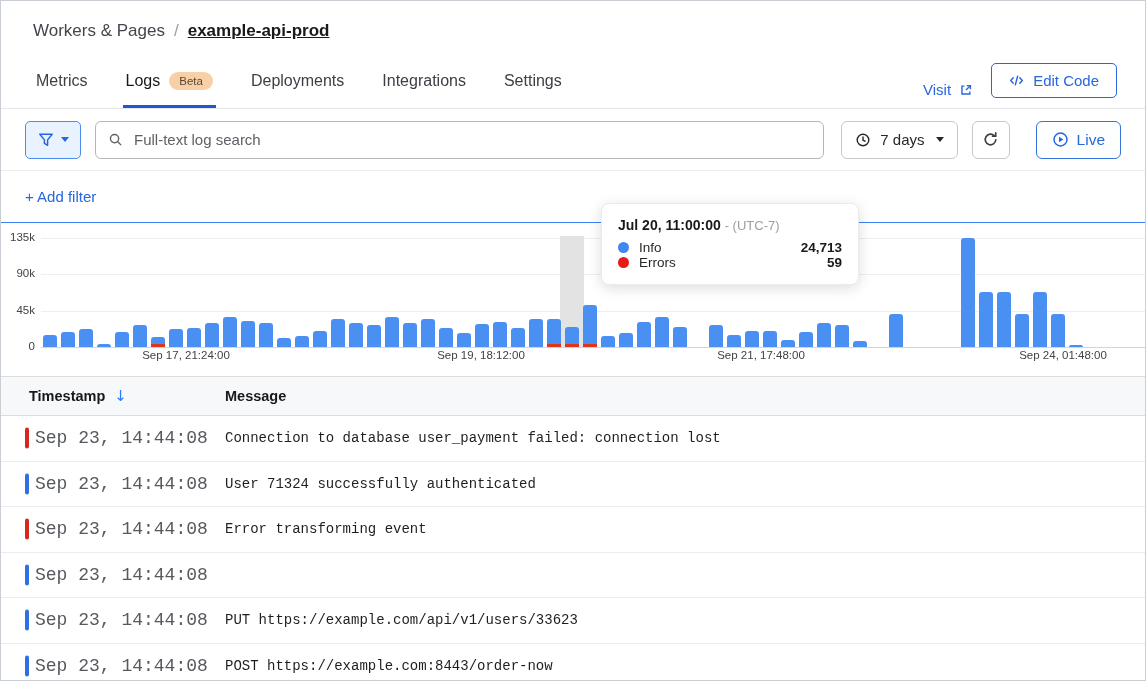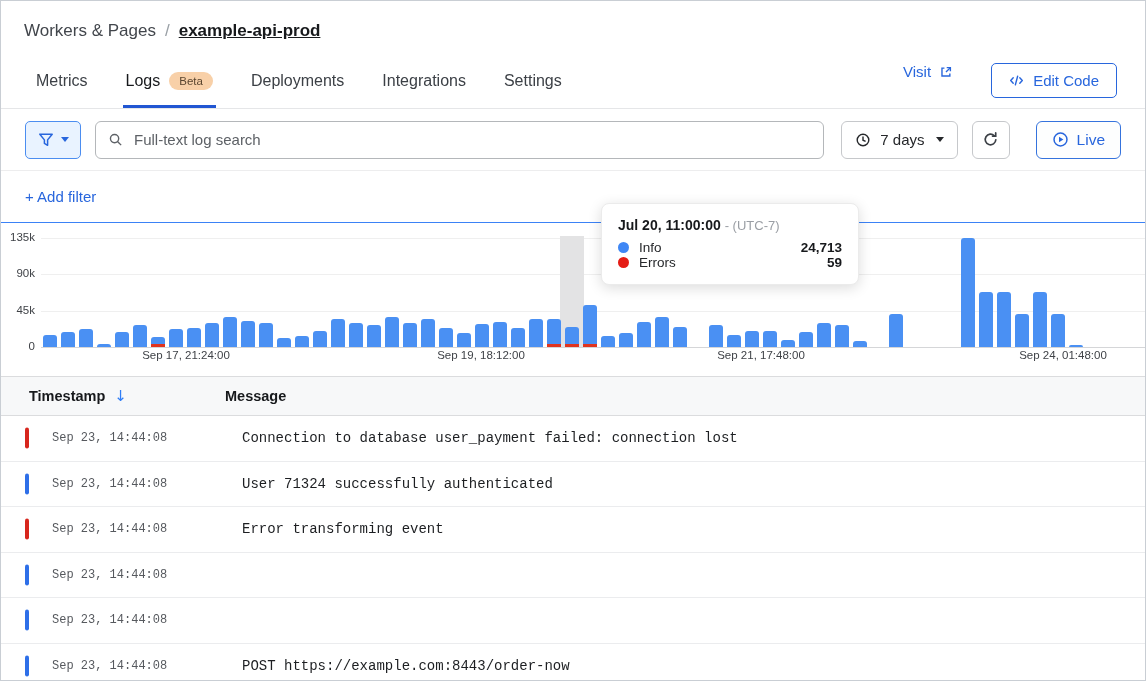--- a/index.html
+++ b/index.html
@@ -1,31 +1,31 @@
 <!DOCTYPE html>
 <html><head>
 <meta charset="utf-8">
 <style>
   html,body{margin:0;padding:0;background:#fff;}
   .page{width:1146px;height:681px;box-sizing:border-box;border:1px solid #c9ced4;background:#fff;
         position:relative;overflow:hidden;font-family:"Liberation Sans","DejaVu Sans",sans-serif;color:#222;}
   
-  .topbar{height:52px;box-sizing:border-box;padding:20px 23px 0;}
+  .topbar{height:52px;box-sizing:border-box;padding:20px 32px 0;}
   .breadcrumb{font-size:17px;color:#42464c;display:flex;gap:9px;align-items:center;}
   .bc-sep{color:#9aa0a6;}
   .bc-current{font-weight:700;color:#17191c;text-decoration:underline;}
   
   .tabs-row{height:56px;box-sizing:border-box;border-bottom:1px solid #e5e6e8;display:flex;align-items:center;
             justify-content:space-between;padding:0 28px 0 35px;}
   .tabs{display:flex;gap:38px;height:100%;align-items:stretch;}
   .tab{position:relative;display:flex;align-items:center;gap:9px;font-size:16px;color:#3c4046;cursor:pointer;}
   .tab.active{color:#17191c;}
   .tab.active::after{content:"";position:absolute;left:-3px;right:-3px;bottom:0;height:3px;background:#2156d2;}
   .beta-badge{background:#f8d0a8;color:#5a452f;font-size:11.5px;padding:3px 10px;border-radius:11px;}
-  .header-actions{display:flex;align-items:flex-start;gap:38px;}
+  .header-actions{display:flex;align-items:flex-end;gap:18px;}
   .visit-link{color:#2866dd;font-size:15px;display:flex;gap:8px;align-items:center;cursor:pointer;text-decoration:none;}
   .edit-code-btn{display:flex;gap:9px;align-items:center;border:1px solid #2866dd;color:#2866dd;background:#fff;
                  font-size:15px;padding:8px 17px;border-radius:5px;cursor:pointer;font-family:inherit;}
   
   .filter-row{height:62px;box-sizing:border-box;border-bottom:1px solid #ededee;display:flex;align-items:center;
               padding:0 24px;gap:14px;}
   .filter-btn{width:56px;height:38px;background:#e9f3ff;border:1px solid #4b8df0;border-radius:5px;display:flex;
               align-items:center;justify-content:center;gap:7px;color:#2866dd;cursor:pointer;}
   .caret{width:0;height:0;border-left:4.5px solid transparent;border-right:4.5px solid transparent;border-top:5.5px solid currentColor;}
   .search-box{flex:1;height:38px;box-sizing:border-box;border:1px solid #b4b7ba;border-radius:6px;display:flex;
@@ -63,21 +63,21 @@
   .tt-val{margin-left:auto;font-weight:600;color:#17191c;}
   
   .thead{height:40px;box-sizing:border-box;background:#f7f8f9;border-top:1px solid #dbdcde;border-bottom:1px solid #dbdcde;
          display:flex;align-items:center;font-weight:700;font-size:14.5px;color:#17191c;padding-left:28px;}
   .th.ts{width:196px;display:flex;gap:9px;align-items:center;}
   .sort-arrow{color:#2f7df6;font-family:"DejaVu Sans",sans-serif;font-size:15px;font-weight:400;}
   .lrow{height:45.5px;box-sizing:border-box;border-bottom:1px solid #ebecee;display:flex;align-items:center;position:relative;cursor:pointer;}
   .level-bar{position:absolute;left:24px;top:50%;transform:translateY(-50%);width:3.5px;height:21px;border-radius:2px;}
   .level-bar.error{background:#d7261d;}
   .level-bar.info{background:#2e6fe8;}
-  .lrow .lts{width:190px;margin-left:51px;font-family:"Liberation Mono","DejaVu Sans Mono",monospace;font-size:12px;color:#56595e;flex:0 0 auto;}
+  .lrow .lts{width:190px;margin-left:34px;font-family:"Liberation Mono","DejaVu Sans Mono",monospace;font-size:18px;color:#56595e;flex:0 0 auto;}
   .lrow .lmsg{font-family:"Liberation Mono","DejaVu Sans Mono",monospace;font-size:14px;color:#1d1f22;white-space:nowrap;}
   svg{display:block;}
 </style>
 </head>
 <body>
 
 <div class="page">
 
   <div class="topbar">
     <div class="breadcrumb">
@@ -303,20 +303,21 @@
           <span class="lts">Sep 23, 14:44:08</span>
           <span class="lmsg">Error transforming event</span>
         </div>
         <div class="lrow">
           <span class="level-bar info"></span>
           <span class="lts">Sep 23, 14:44:08</span>
         </div>
         <div class="lrow">
           <span class="level-bar info"></span>
           <span class="lts">Sep 23, 14:44:08</span>
+          <span class="lmsg">PUT https://example.com/api/v1/users/33623</span>
         </div>
         <div class="lrow">
           <span class="level-bar info"></span>
           <span class="lts">Sep 23, 14:44:08</span>
           <span class="lmsg">POST https://example.com:8443/order-now</span>
         </div>
       </div>
   </div>
 
 </div>

